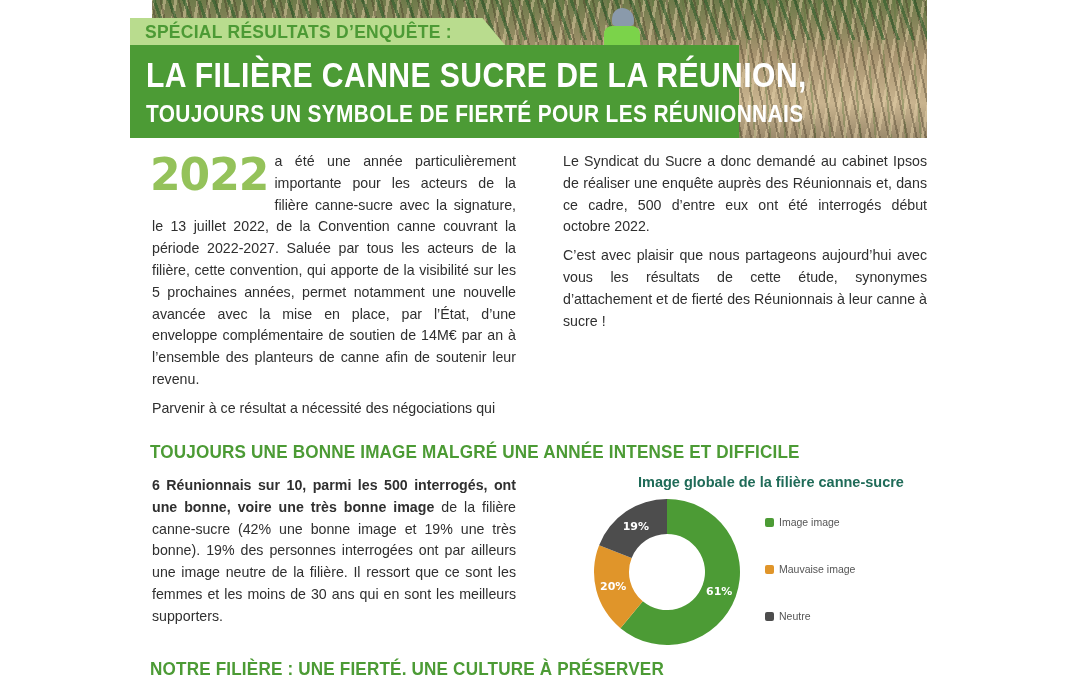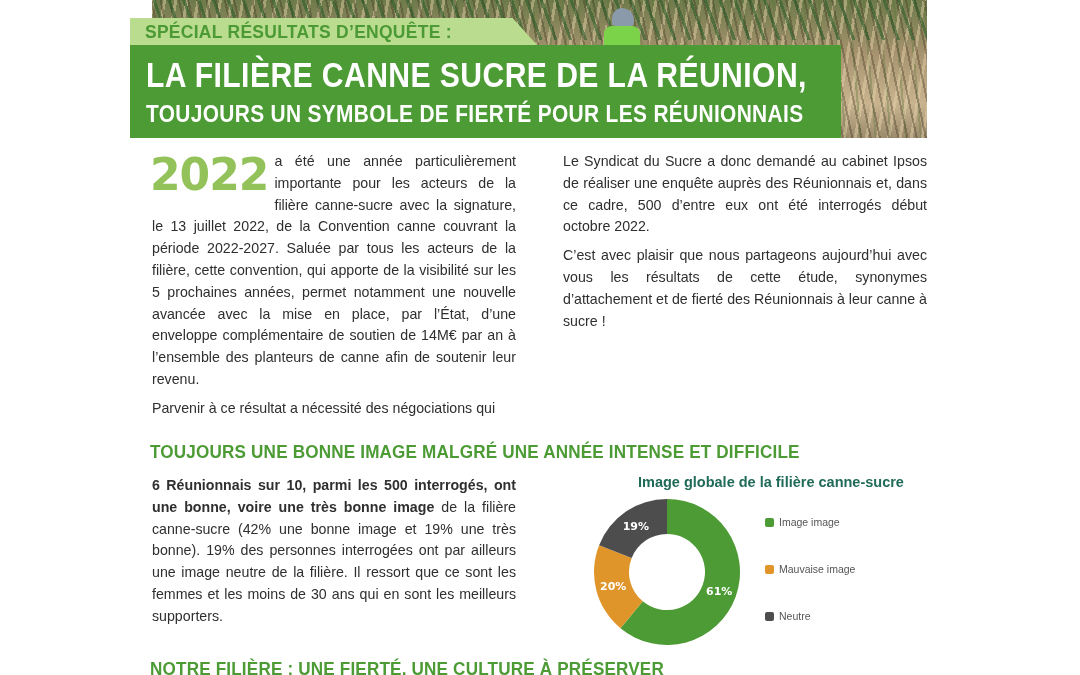--- a/index.html
+++ b/index.html
@@ -8,23 +8,23 @@
     background:
       repeating-linear-gradient(78deg, rgba(60,50,30,0.35) 0 2px, transparent 2px 9px),
       repeating-linear-gradient(100deg, rgba(230,210,170,0.45) 0 3px, transparent 3px 11px),
       repeating-linear-gradient(85deg, rgba(90,120,60,0.35) 0 2px, transparent 2px 15px),
       linear-gradient(180deg, #6e7a4a 0%, #a89470 40%, #c9b48f 75%, #9b8a6c 100%); }
   .photo .grass { position:absolute; left:0; top:0; width:100%; height:40px;
     background: repeating-linear-gradient(70deg, rgba(40,90,40,0.55) 0 3px, transparent 3px 14px); }
   .photo .worker-head { position:absolute; left:460px; top:8px; width:22px; height:18px; background:#8a9aab; border-radius:10px 12px 4px 4px; }
   .photo .worker-body { position:absolute; left:452px; top:26px; width:36px; height:22px; background:#7bd34a; border-radius:8px 8px 0 0; }
   .subtitle-band { position:absolute; left:130px; top:18px; height:27px; width:375px; background:#b9dc8e;
-    clip-path: polygon(0 0, 94% 0, 100% 100%, 0 100%); padding-left: 32px; }
+    clip-path: polygon(0 0, 94% 0, 100% 100%, 0 100%); }
   .subtitle-band span { position:absolute; left:15px; top:3px; font-family:"Liberation Sans", sans-serif; font-weight:bold; font-size:19px; color:#4c9a35; letter-spacing:0.3px; transform:scaleX(0.92); transform-origin:left; white-space:nowrap; }
-  .title-band { position:absolute; left:130px; top:45px; width:711px; height:93px; background:#4c9b35; }
+  .title-band { position:absolute; left:130px; top:45px; width:609px; height:93px; background:#4c9b35; }
   .title-band .t1 { position:absolute; left:16px; top:10px; font-weight:bold; font-size:35px; color:#ffffff; white-space:nowrap; transform:scaleX(0.86); transform-origin:left; letter-spacing:0.5px; }
   .title-band .t2 { position:absolute; left:16px; top:55px; font-weight:bold; font-size:24px; color:#ffffff; white-space:nowrap; transform:scaleX(0.87); transform-origin:left; letter-spacing:0.4px; }
 
   .col { position:absolute; font-size:14.2px; line-height:21.8px; text-align:justify; color:#2f2f2f; }
   .col p { margin:0 0 7px 0; }
   .col-left { left:152px; top:151px; width:364px; }
   .col-right { left:563px; top:151px; width:364px; }
   .big-year { float:left; font-family:"DejaVu Sans", sans-serif; font-weight:bold; font-size:44px; line-height:40px; color:#94c25a; margin:4px 6px 0 -2px; letter-spacing:-1px; }
 
   .section-h { position:absolute; left:150px; font-weight:bold; font-size:19px; color:#4c9b35; white-space:nowrap; transform:scaleX(0.9); transform-origin:left; letter-spacing:0.2px; }

